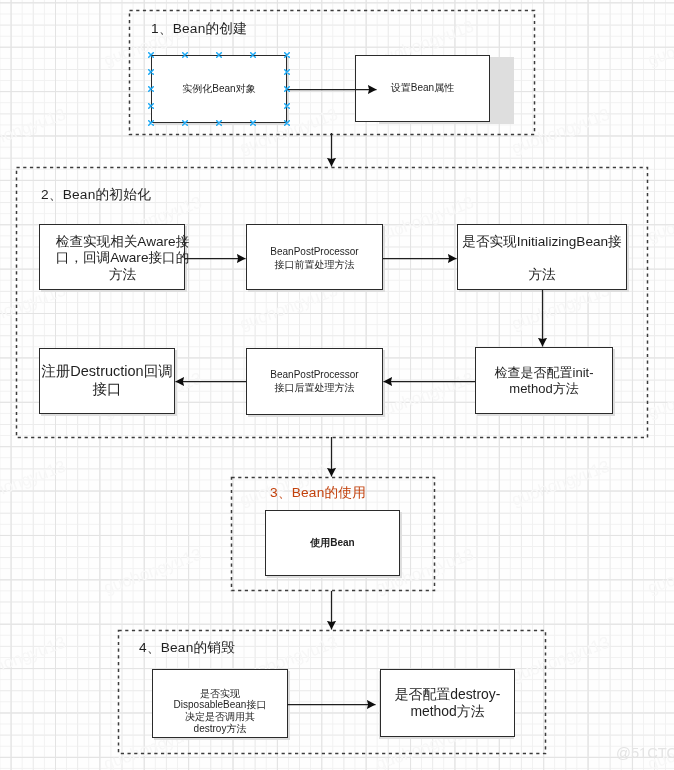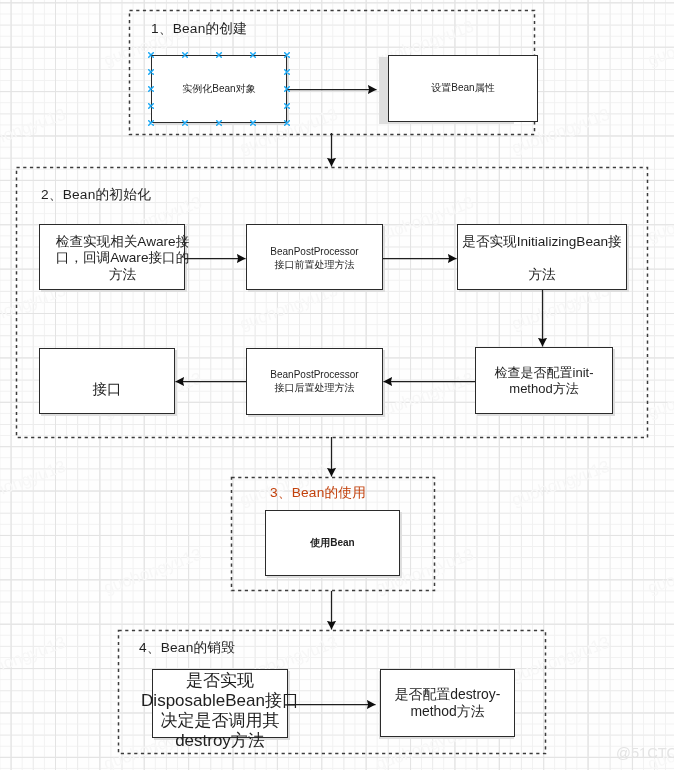--- a/index.html
+++ b/index.html
@@ -76,21 +76,21 @@
   <div id="shapes">
       <div class="glabel" style="left: 151px; top: 20px; color: rgb(31, 31, 31);">1、Bean的创建</div>
       <div class="glabel" style="left: 41px; top: 186px; color: rgb(31, 31, 31);">2、Bean的初始化</div>
       <div class="glabel" style="left: 270px; top: 484px; color: #c2410c;">3、Bean的使用</div>
       <div class="glabel" style="left: 139px; top: 639px; color: rgb(31, 31, 31);">4、Bean的销毁</div>
       <div class="shadow" style="left: 153px; top: 57px; width: 136px; height: 68px;"></div>
       <div class="node" style="left: 151px; top: 55px; width: 136px; height: 68px; border: 1px solid rgb(43, 43, 43);">
         <span class="nt"><span>实例化Bean对象</span></span>
       </div>
       <div class="shadow" style="left: 379px; top: 57px; width: 135px; height: 67px;"></div>
-      <div class="node" style="left: 388px; top: 55px; width: 150px; height: 67px; border: 1px solid rgb(43, 43, 43);">
+      <div class="node" style="left: 355px; top: 55px; width: 135px; height: 67px; border: 1px solid rgb(43, 43, 43);">
         <span class="nt"><span>设置Bean属性</span></span>
       </div>
       <div class="shadow" style="left: 41px; top: 226px; width: 146px; height: 66px;"></div>
       <div class="node" style="left: 39px; top: 224px; width: 146px; height: 66px; border: 1px solid rgb(43, 43, 43); font-size: 13.6px; line-height: 1.22; padding-top: 3px; padding-left: 21px;">
         <span class="nt"><span>检查实现相关Aware接</span><br><span>口，回调Aware接口的</span><br><span>方法</span></span>
       </div>
       <div class="shadow" style="left: 248px; top: 226px; width: 137px; height: 66px;"></div>
       <div class="node" style="left: 246px; top: 224px; width: 137px; height: 66px; border: 1px solid rgb(43, 43, 43); line-height: 1.22; padding-top: 3px;">
         <span class="nt"><span>BeanPostProcessor</span><br><span>接口前置处理方法</span></span>
       </div>
@@ -101,28 +101,28 @@
       <div class="shadow" style="left: 477px; top: 349px; width: 138px; height: 67px;"></div>
       <div class="node" style="left: 475px; top: 347px; width: 138px; height: 67px; border: 1px solid rgb(43, 43, 43); font-size: 13px;">
         <span class="nt"><span>检查是否配置init-</span><br><span>method方法</span></span>
       </div>
       <div class="shadow" style="left: 248px; top: 350px; width: 137px; height: 67px;"></div>
       <div class="node" style="left: 246px; top: 348px; width: 137px; height: 67px; border: 1px solid rgb(43, 43, 43);">
         <span class="nt"><span>BeanPostProcessor</span><br><span>接口后置处理方法</span></span>
       </div>
       <div class="shadow" style="left: 41px; top: 350px; width: 136px; height: 66px;"></div>
       <div class="node" style="left: 39px; top: 348px; width: 136px; height: 66px; border: 1px solid rgb(43, 43, 43); font-size: 14.5px;">
-        <span class="nt"><br><span>接口</span></span>
+        <span class="nt"><span>注册Destruction回调</span><br><span>接口</span></span>
       </div>
       <div class="shadow" style="left: 267px; top: 512px; width: 135px; height: 66px;"></div>
       <div class="node" style="left: 265px; top: 510px; width: 135px; height: 66px; border: 1px solid rgb(43, 43, 43); font-weight: bold;">
         <span class="nt"><span>使用Bean</span></span>
       </div>
       <div class="shadow" style="left: 154px; top: 671px; width: 136px; height: 69px;"></div>
-      <div class="node" style="left: 152px; top: 669px; width: 136px; height: 69px; border: 1px solid rgb(43, 43, 43); font-size: 17px; line-height: 1.17; padding-top: 15px;">
+      <div class="node" style="left: 152px; top: 669px; width: 136px; height: 69px; border: 1px solid rgb(43, 43, 43); font-size: 10px; line-height: 1.17; padding-top: 15px;">
         <span class="nt"><span>是否实现</span><br><span>DisposableBean接口</span><br><span>决定是否调用其</span><br><span>destroy方法</span></span>
       </div>
       <div class="shadow" style="left: 379px; top: 671px; width: 135px; height: 68px;"></div>
       <div class="node" style="left: 380px; top: 669px; width: 135px; height: 68px; border: 1px solid rgb(43, 43, 43); font-size: 13.9px;">
         <span class="nt"><span>是否配置destroy-</span><br><span>method方法</span></span>
       </div>
     </div>
   <svg class="edges" id="edges">
     <defs>
       <marker id="ah" viewBox="0 0 9 9.6" refX="8.9" refY="4.8" markerWidth="9" markerHeight="9.6" orient="auto-start-reverse" markerUnits="userSpaceOnUse">

